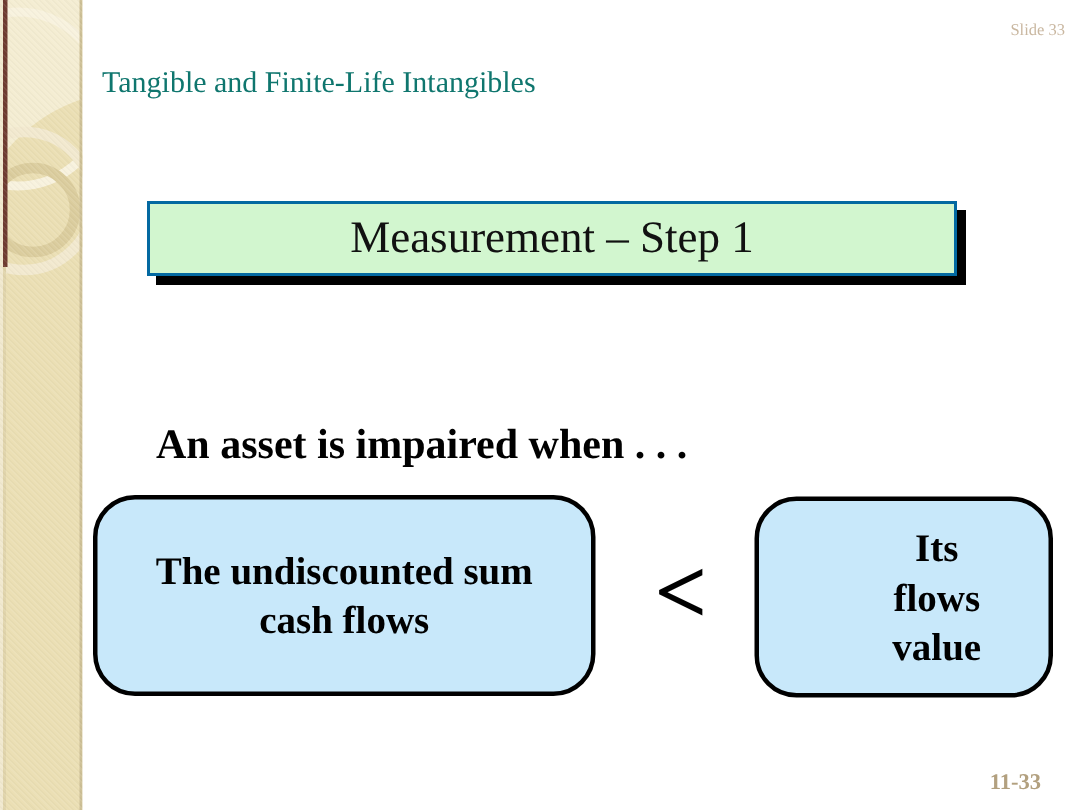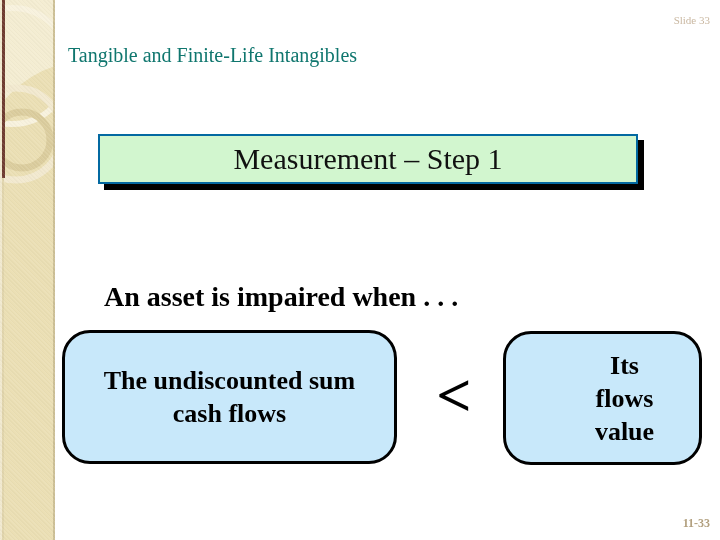--- a/index.html
+++ b/index.html
@@ -20,22 +20,22 @@
     position: absolute; inset: 0;
     background: repeating-linear-gradient(45deg,
       rgba(255,255,255,0.07) 0 1px, rgba(0,0,0,0.02) 1px 2px, transparent 2px 3px);
   }
 
   .slide-note {
     position: absolute; top: 14px; right: 10px;
     font-size: 11px; color: #c9b7a0;
   }
   .page-number {
-    position: absolute; bottom: 9px; right: 10px;
-    font-size: 12px; font-weight: bold; color: #b2a07f;
+    position: absolute; bottom: 9px; right: 26px;
+    font-size: 15px; font-weight: bold; color: #b2a07f;
   }
 
   .slide-title {
     position: absolute; left: 68px; top: 44px;
     font-size: 20px; color: #0f766e;
     white-space: nowrap;
   }
 
   .header-box {
     position: absolute; left: 98px; top: 134px;

